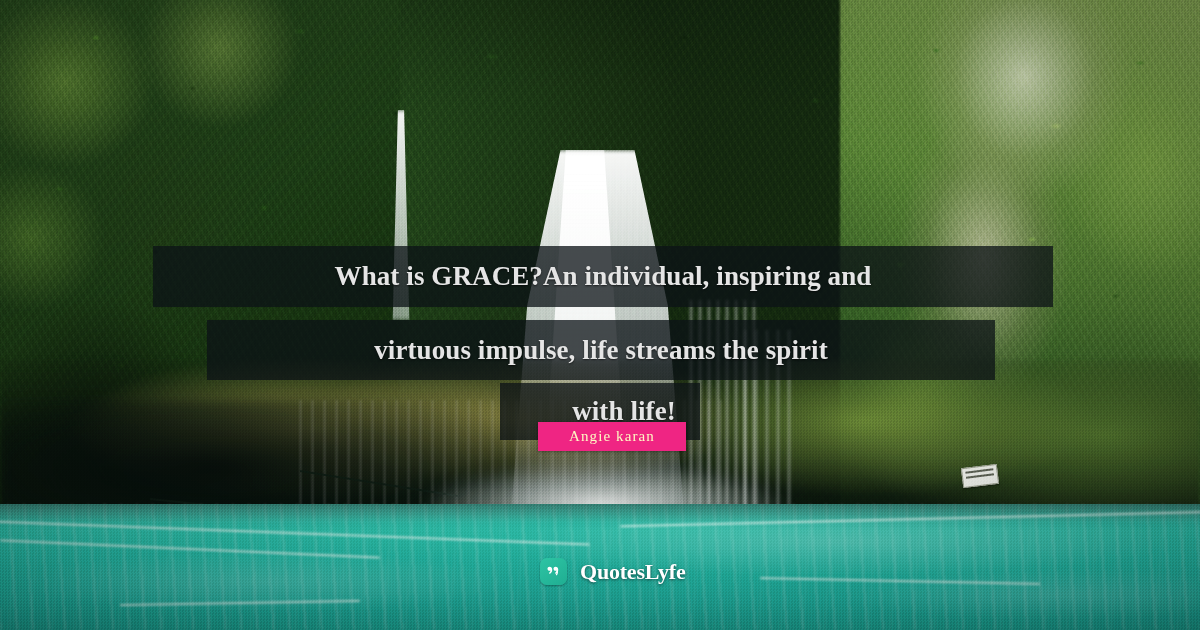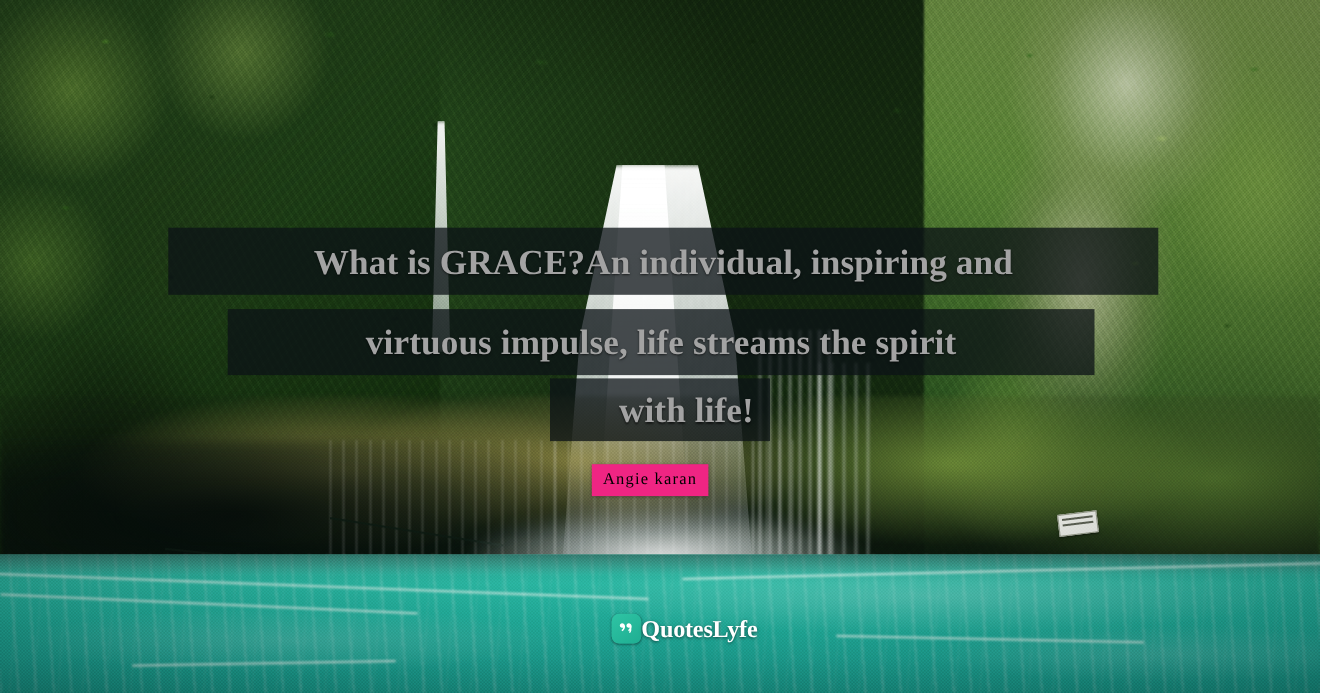--- a/index.html
+++ b/index.html
@@ -208,49 +208,50 @@
     background-image:repeating-conic-gradient(rgba(255,255,255,.5) 0% 25%, rgba(0,0,0,.5) 0% 50%);
     background-size:3px 3px;
   }
 
   
   .quote-block{ position:absolute; left:0; top:0; width:1200px; }
 
   .qline{
     position:absolute;
     background:rgba(12,18,22,.76);
-    color:#a3a3a3;
+    color:#e5e5e5;
     font-family:"Liberation Serif", serif;
     font-weight:700;
-    font-size:32px;
+    font-size:27px;
     line-height:1;
     letter-spacing:.1px;
     white-space:nowrap;
     display:flex; align-items:center; justify-content:center;
     text-shadow:0 1px 2px rgba(0,0,0,.6);
+    margin-top:39px;
   }
   #qline1{ left:153px;  top:207px; width:900px; height:61px; }
   #qline2{ left:207px;  top:281px; width:788px; height:60px; }
   #qline3{ left:500px;  top:344px; width:200px; height:57px;padding-left:48px; }
 
   .author-badge{
-    position:absolute; left:538px; top:422px; width:106px; height:29px;
+    position:absolute; left:538px; top:422px; width:148px; height:29px;
     background:#ef2583;
-    color:#000000;
+    color:#fef9c3;
     font-family:"Liberation Serif", serif;
     font-size:15px;
     letter-spacing:1.1px;
     display:flex; align-items:center; justify-content:center;
     box-shadow:0 1px 3px rgba(0,0,0,.35);
   }
 
   
   .brand{
-    position:absolute; left:556px; top:558px;
-    display:flex; align-items:center; gap:0;
+    position:absolute; left:540px; top:558px;
+    display:flex; align-items:center; gap:13px;
   }
   .brand-mark{
     width:27px; height:27px; border-radius:7px;
     background:linear-gradient(145deg,#2ec4a4 0%, #1fae92 100%);
     display:flex; align-items:center; justify-content:center;
     box-shadow:0 1px 2px rgba(0,0,0,.35);
   }
   .brand-name{
     color:#fff;
     font-family:"Liberation Serif", serif;

